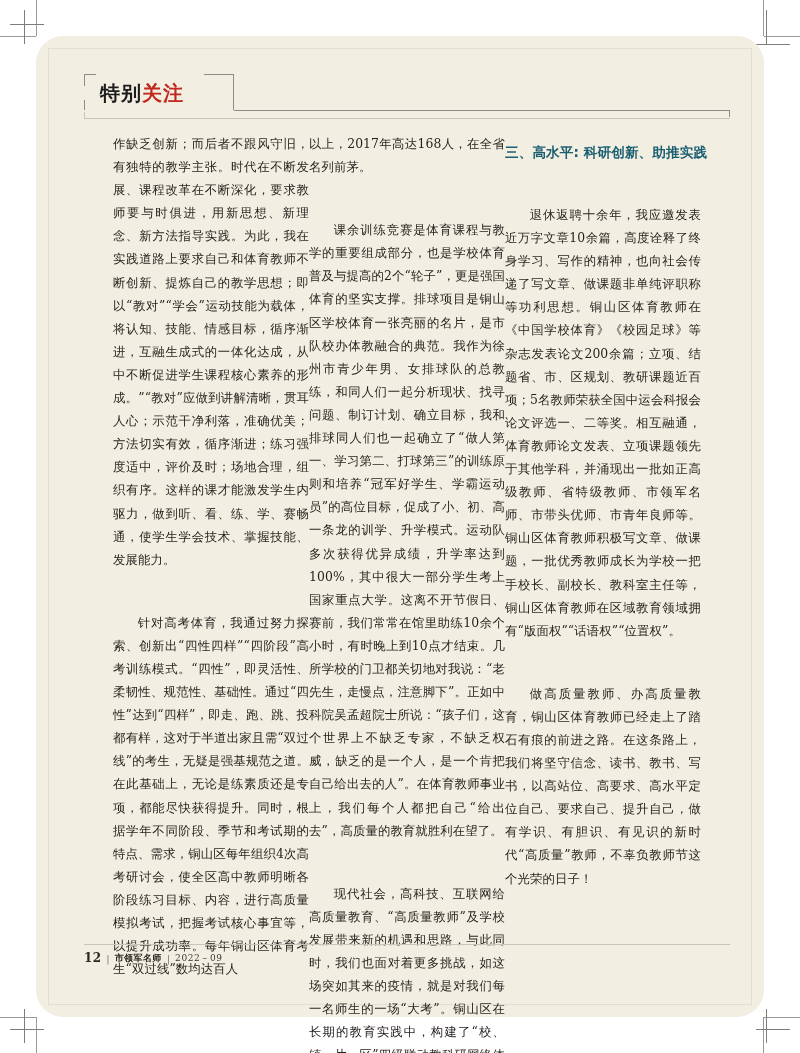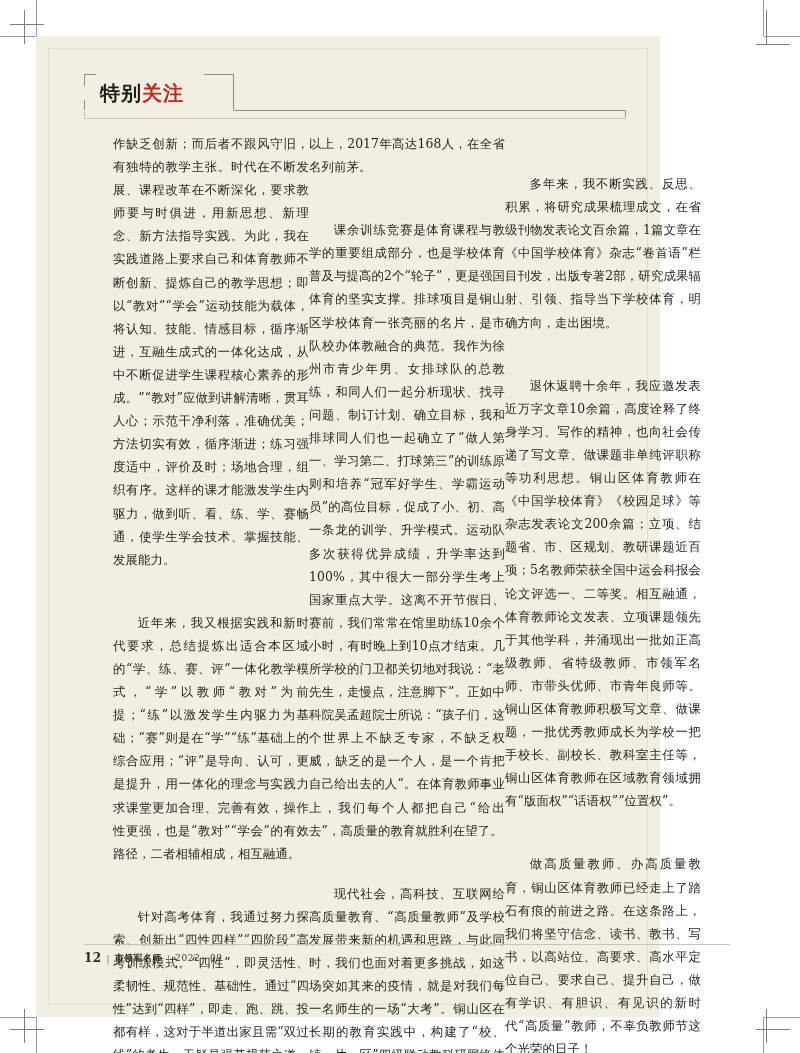--- a/index.html
+++ b/index.html
@@ -14,22 +14,23 @@
   .cropmark{position:absolute;}
   .cm-h{height:1px;background:#9a9a96;}
   .cm-v{width:1px;background:#9a9a96;}
   .cm-h2{height:1px;background:#7d7d79;}
   .cm-v2{width:1px;background:#7d7d79;}
 
   
   .page{
     position:absolute;
     left:36px;top:36px;
-    width:624px;height:981px;
+    width:728px;height:981px;
     background:#f2efe2;
+    border-radius:27px;
   }
   
   .inner-rule{
     position:absolute;
     left:12px;right:12px;top:12px;bottom:12px;
     border:1px solid #e3dfd0;
     pointer-events:none;
   }
 
   
@@ -185,32 +186,31 @@
     <div class="hdr-rule"></div>
     <div class="hdr-rule-tick"></div>
     <div class="hdr-rule2"></div>
     <div class="hdr-rule2-l"></div>
   </div>
 
   <div class="cols">
 
     <div class="col">
       <p>作缺乏创新；而后者不跟风守旧，有独特的教学主张。时代在不断发展、课程改革在不断深化，要求教师要与时俱进，用新思想、新理念、新方法指导实践。为此，我在实践道路上要求自己和体育教师不断创新、提炼自己的教学思想；即以“教对”“学会”运动技能为载体，将认知、技能、情感目标，循序渐进，互融生成式的一体化达成，从中不断促进学生课程核心素养的形成。”“教对”应做到讲解清晰，贯耳人心；示范干净利落，准确优美；方法切实有效，循序渐进；练习强度适中，评价及时；场地合理，组织有序。这样的课才能激发学生内驱力，做到听、看、练、学、赛畅通，使学生学会技术、掌握技能、发展能力。</p>
-      <p class="ind">近年来，我又根据实践和新时代要求，总结提炼出适合本区域的“学、练、赛、评”一体化教学模式，“学”以教师“教对”为前提；“练”以激发学生内驱力为基础；“赛”则是在“学”“练”基础上的综合应用；“评”是导向、认可，更是提升，用一体化的理念与实践力求课堂更加合理、完善有效，操作性更强，也是“教对”“学会”的有效路径，二者相辅相成，相互融通。</p>
       <p class="ind">针对高考体育，我通过努力探索、创新出“四性四样”“四阶段”高考训练模式。“四性”，即灵活性、柔韧性、规范性、基础性。通过“四性”达到“四样”，即走、跑、跳、投都有样，这对于半道出家且需“双过线”的考生，无疑是强基规范之道。在此基础上，无论是练素质还是专项，都能尽快获得提升。同时，根据学年不同阶段、季节和考试期的特点、需求，铜山区每年组织4次高考研讨会，使全区高中教师明晰各阶段练习目标、内容，进行高质量模拟考试，把握考试核心事宜等，以提升成功率。每年铜山区体育考生“双过线”数均达百人</p>
     </div>
 
     <div class="col">
       <p>以上，2017年高达168人，在全省名列前茅。</p>
       <p class="ind">课余训练竞赛是体育课程与教学的重要组成部分，也是学校体育普及与提高的2个“轮子”，更是强国体育的坚实支撑。排球项目是铜山区学校体育一张亮丽的名片，是市队校办体教融合的典范。我作为徐州市青少年男、女排球队的总教练，和同人们一起分析现状、找寻问题、制订计划、确立目标，我和排球同人们也一起确立了“做人第一、学习第二、打球第三”的训练原则和培养“冠军好学生、学霸运动员”的高位目标，促成了小、初、高一条龙的训学、升学模式。运动队多次获得优异成绩，升学率达到100%，其中很大一部分学生考上国家重点大学。这离不开节假日、赛前，我们常常在馆里助练10余个小时，有时晚上到10点才结束。几所学校的门卫都关切地对我说：“老先生，走慢点，注意脚下”。正如中科院吴孟超院士所说：“孩子们，这个世界上不缺乏专家，不缺乏权威，缺乏的是一个人，是一个肯把自己给出去的人”。在体育教师事业上，我们每个人都把自己“给出去”，高质量的教育就胜利在望了。</p>
       <p class="ind">现代社会，高科技、互联网给高质量教育、“高质量教师”及学校发展带来新的机遇和思路，与此同时，我们也面对着更多挑战，如这场突如其来的疫情，就是对我们每一名师生的一场“大考”。铜山区在长期的教育实践中，构建了“校、镇、片、区”四级联动教科研网络体系，实现了“线上线下”多元融合学习、教学、教研。铜山区体育教育教学坚持问题导向，进行“学、思、研、行、写”五位一体的有效教研，形成点、线、面“拉网式”的全覆盖，面向全体的教研体系，以期关注教师专业发展差异，促进教师不同个体的长足发展。如，铜山区50余名体育教师在省、市基本功、优质课竞赛中获得</p>
     </div>
 
     <div class="col">
-      <p class="ind">多年来，我不断实践、反思、积累，将研究成果梳理成文，在省级刊物发表论文百余篇，1篇文章在《中国学校体育》杂志“卷首语”栏目刊发，出版专著2部，研究成果辐射、引领、指导当下学校体育，明确方向，走出困境。</p>
+      <p class="sec-head">三、高水平: 科研创新、助推实践</p>
       <p class="ind">退休返聘十余年，我应邀发表近万字文章10余篇，高度诠释了终身学习、写作的精神，也向社会传递了写文章、做课题非单纯评职称等功利思想。铜山区体育教师在《中国学校体育》《校园足球》等杂志发表论文200余篇；立项、结题省、市、区规划、教研课题近百项；5名教师荣获全国中运会科报会论文评选一、二等奖。相互融通，体育教师论文发表、立项课题领先于其他学科，并涌现出一批如正高级教师、省特级教师、市领军名师、市带头优师、市青年良师等。铜山区体育教师积极写文章、做课题，一批优秀教师成长为学校一把手校长、副校长、教科室主任等，铜山区体育教师在区域教育领域拥有“版面权”“话语权”“位置权”。</p>
       <p class="ind">做高质量教师、办高质量教育，铜山区体育教师已经走上了踏石有痕的前进之路。在这条路上，我们将坚守信念、读书、教书、写书，以高站位、高要求、高水平定位自己、要求自己、提升自己，做有学识、有胆识、有见识的新时代“高质量”教师，不辜负教师节这个光荣的日子！</p>
 
     </div>
 
   </div>
 
   <div class="footer">
     <div class="footer-rule"></div>
     <div class="footer-inner">

